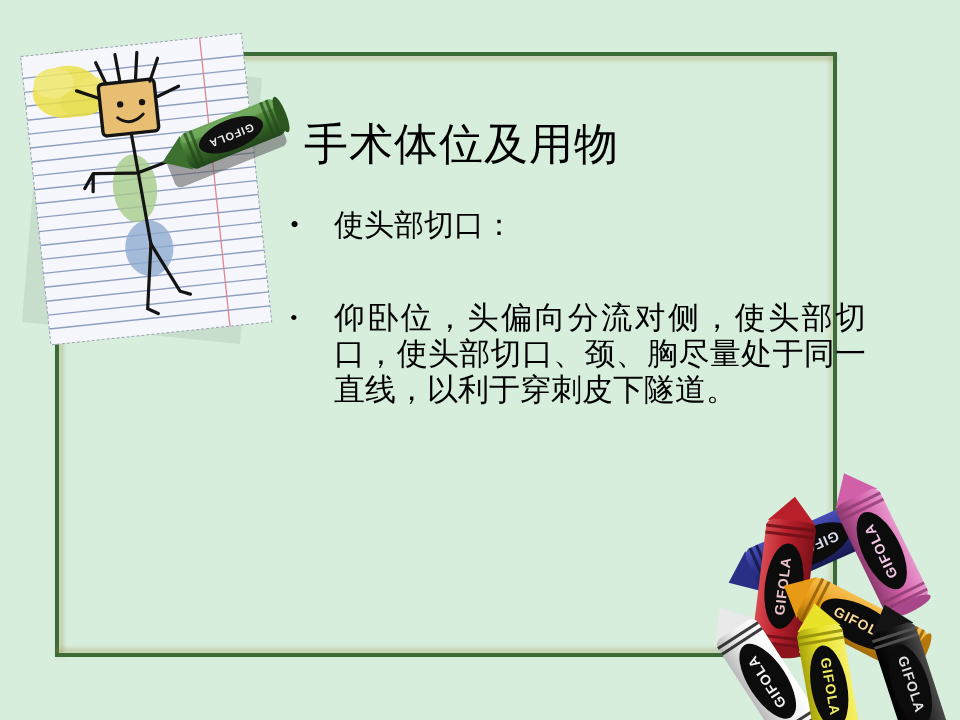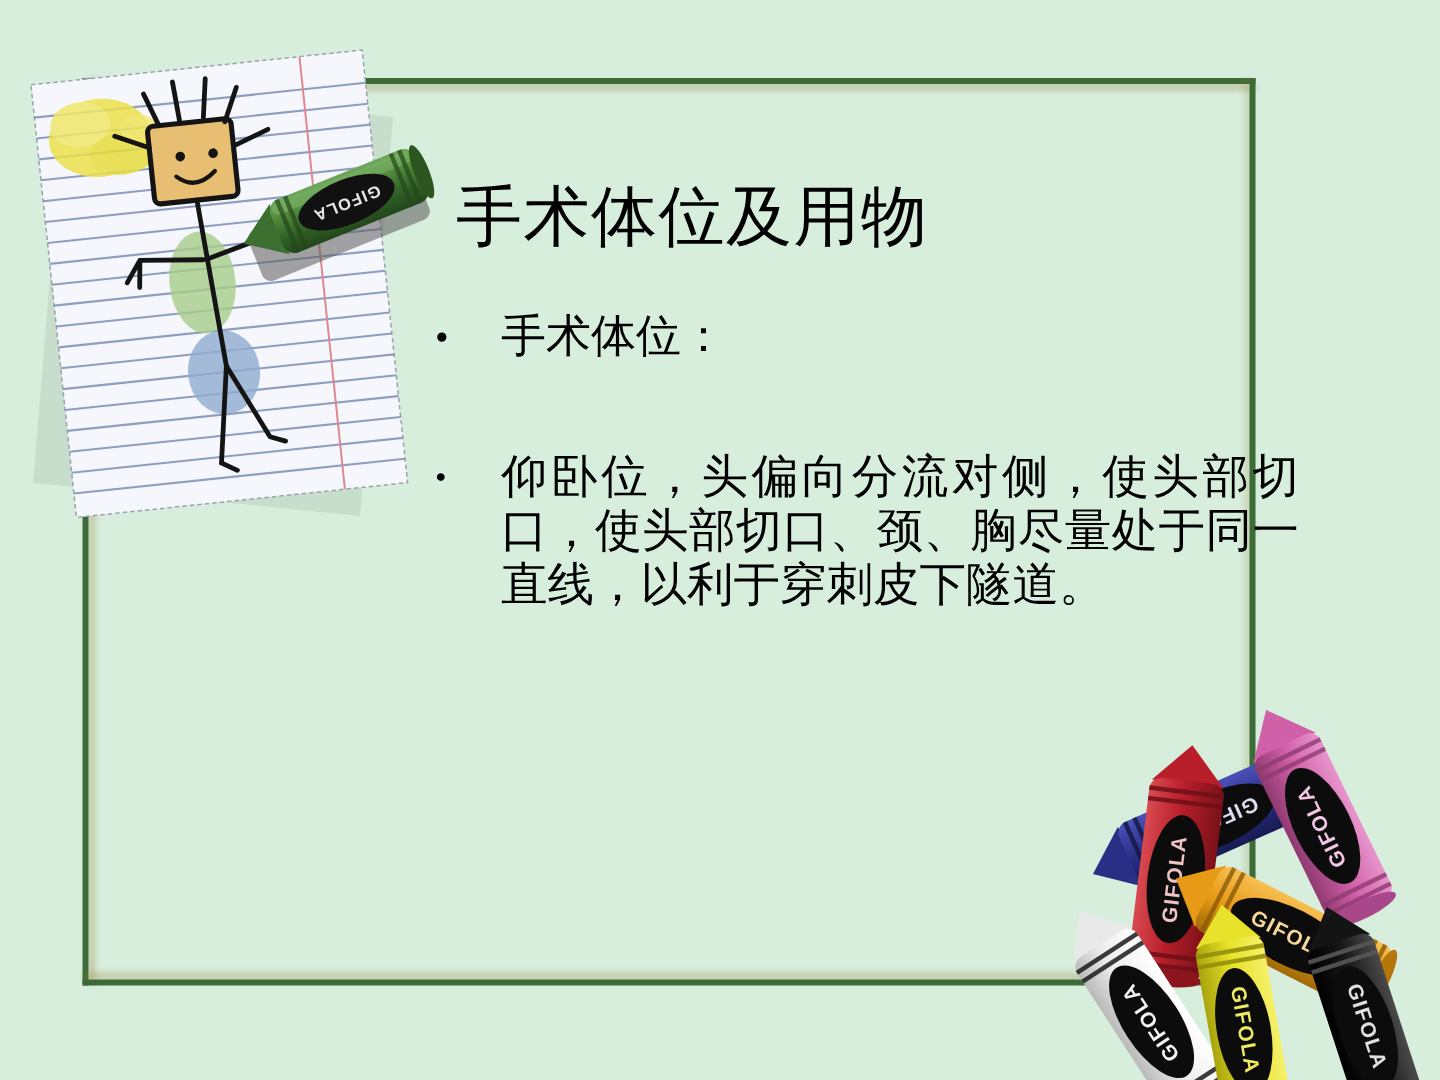--- a/index.html
+++ b/index.html
@@ -317,21 +317,21 @@
       <text x="226" y="215" text-anchor="middle" dominant-baseline="middle" font-family="'Liberation Sans',sans-serif" font-size="14" font-weight="bold" fill="#e0e0e0" letter-spacing="1">GIFOLA</text>
       <ellipse cx="290" cy="215" rx="6" ry="23" fill="#2e2e2e"></ellipse>
     </g>
   </svg>
 
   <div id="title">手术体位及用物</div>
 
   <ul id="body-list">
     <li class="bullet-row" id="item-heading">
       <span class="bullet-dot">•</span>
-      <span class="bullet-text">手术体位：</span>
+      <span class="bullet-text">使头部切口：</span>
     </li>
     <li class="bullet-row" id="item-detail">
       <span class="bullet-dot">•</span>
       <span class="bullet-text">仰卧位，头偏向分流对侧，使头部切口，使头部切口、颈、胸尽量处于同一直线，以利于穿刺皮下隧道。</span>
     </li>
   </ul>
 
 </div>
 
 </body></html>

